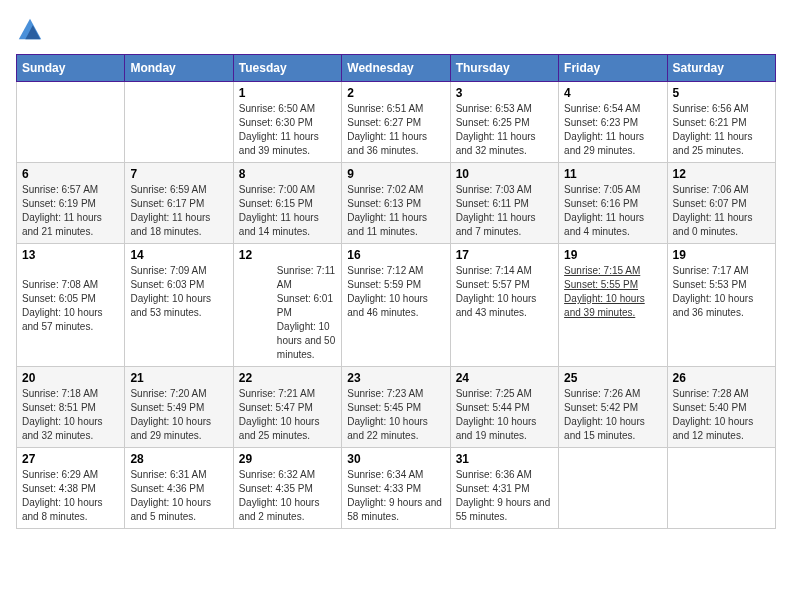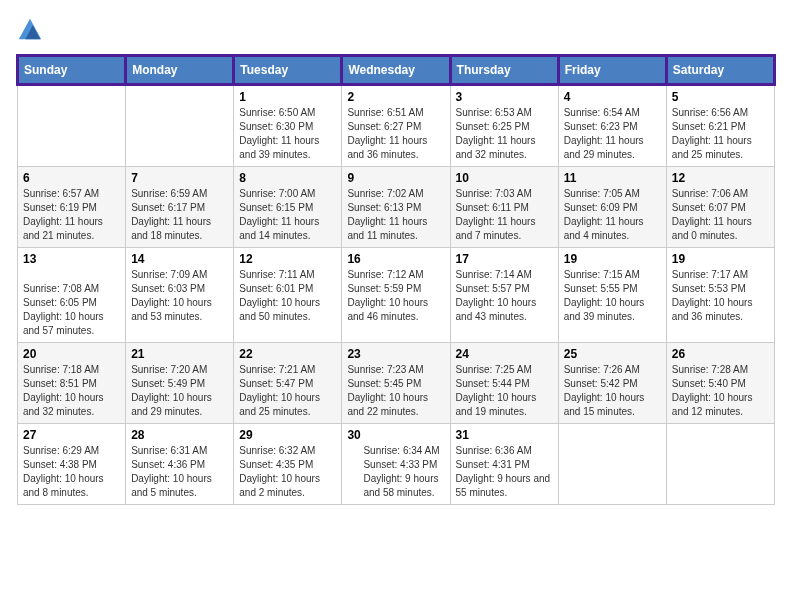--- a/index.html
+++ b/index.html
@@ -57,21 +57,21 @@
       border-collapse: collapse;
       font-size: 11px;
     }
     thead tr th {
       background-color: #4a7fc1;
       color: #fff;
       text-align: left;
       padding: 6px 5px;
       font-size: 12px;
       font-weight: bold;
-      border: 3px solid #4c1d95;
+      border: 1px solid #4c1d95;
     }
     tbody tr td {
       border: 1px solid #ccc;
       vertical-align: top;
       padding: 4px 5px;
       height: 80px;
       width: 107px;
     }
     tbody tr:nth-child(even) td {
       background-color: #f5f5f5;
@@ -188,21 +188,21 @@
         </td>
         <td>
           <span class="day-num">10</span>
           <div class="cell-content" style="white-space: pre-line;">Sunrise: 7:03 AM
 Sunset: 6:11 PM
 Daylight: 11 hours and 7 minutes.</div>
         </td>
         <td>
           <span class="day-num">11</span>
           <div class="cell-content" style="white-space: pre-line;">Sunrise: 7:05 AM
-Sunset: 6:09 PM
+Sunset: 6:16 PM
 Daylight: 11 hours and 4 minutes.</div>
         </td>
         <td>
           <span class="day-num">12</span>
           <div class="cell-content" style="white-space: pre-line;">Sunrise: 7:06 AM
 Sunset: 6:07 PM
 Daylight: 11 hours and 0 minutes.</div>
         </td>
       </tr>
       <tr>
@@ -213,39 +213,39 @@
 Daylight: 10 hours and 57 minutes.</div>
         </td>
         <td>
           <span class="day-num">14</span>
           <div class="cell-content" style="white-space: pre-line;">Sunrise: 7:09 AM
 Sunset: 6:03 PM
 Daylight: 10 hours and 53 minutes.</div>
         </td>
         <td>
           <span class="day-num">12</span>
-          <div class="cell-content" style="white-space: pre-line;">Sunrise: 7:11 AM
+          <div class="cell-content" style="white-space: pre-line; margin-left: 38px;">Sunrise: 7:11 AM
 Sunset: 6:01 PM
 Daylight: 10 hours and 50 minutes.</div>
         </td>
         <td>
           <span class="day-num">16</span>
           <div class="cell-content" style="white-space: pre-line;">Sunrise: 7:12 AM
 Sunset: 5:59 PM
 Daylight: 10 hours and 46 minutes.</div>
         </td>
         <td>
           <span class="day-num">17</span>
           <div class="cell-content" style="white-space: pre-line;">Sunrise: 7:14 AM
 Sunset: 5:57 PM
 Daylight: 10 hours and 43 minutes.</div>
         </td>
         <td>
           <span class="day-num">19</span>
-          <div class="cell-content" style="white-space: pre-line;">Sunrise: 7:15 AM
+          <div class="cell-content" style="white-space: pre-line; text-decoration: underline;">Sunrise: 7:15 AM
 Sunset: 5:55 PM
 Daylight: 10 hours and 39 minutes.</div>
         </td>
         <td>
           <span class="day-num">19</span>
           <div class="cell-content" style="white-space: pre-line;">Sunrise: 7:17 AM
 Sunset: 5:53 PM
 Daylight: 10 hours and 36 minutes.</div>
         </td>
       </tr>
@@ -307,21 +307,21 @@
 Daylight: 10 hours and 5 minutes.</div>
         </td>
         <td>
           <span class="day-num">29</span>
           <div class="cell-content" style="white-space: pre-line;">Sunrise: 6:32 AM
 Sunset: 4:35 PM
 Daylight: 10 hours and 2 minutes.</div>
         </td>
         <td>
           <span class="day-num">30</span>
-          <div class="cell-content" style="white-space: pre-line; margin-left: 16px;">Sunrise: 6:34 AM
+          <div class="cell-content" style="white-space: pre-line;">Sunrise: 6:34 AM
 Sunset: 4:33 PM
 Daylight: 9 hours and 58 minutes.</div>
         </td>
         <td>
           <span class="day-num">31</span>
           <div class="cell-content" style="white-space: pre-line;">Sunrise: 6:36 AM
 Sunset: 4:31 PM
 Daylight: 9 hours and 55 minutes.</div>
         </td>
         <td class="empty-cell"></td>

